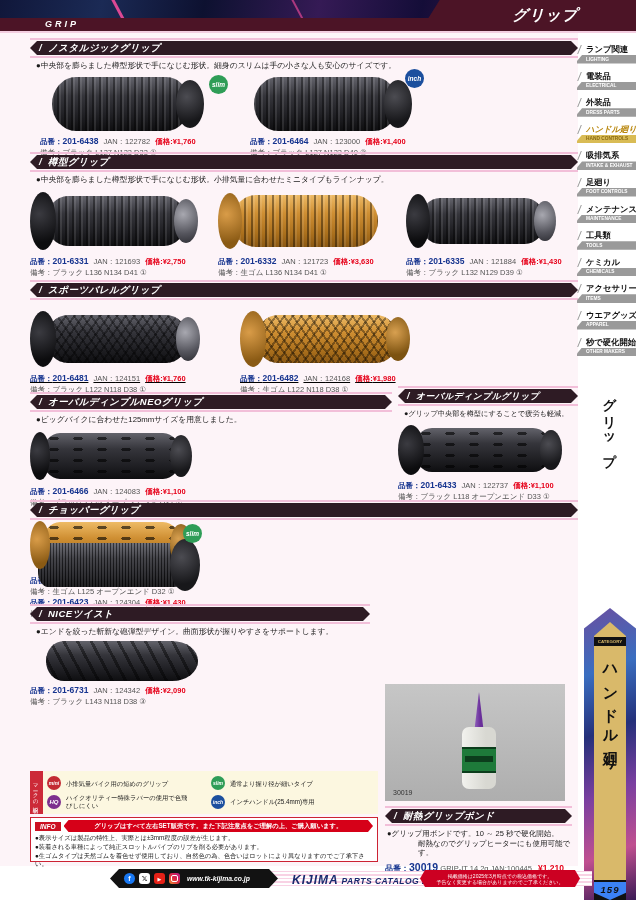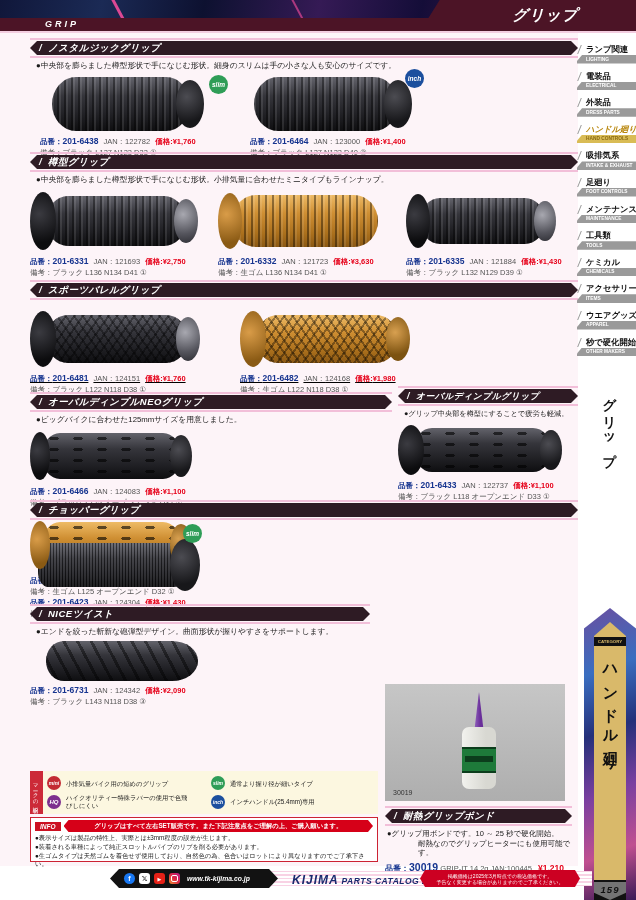--- a/index.html
+++ b/index.html
@@ -109,21 +109,21 @@
 
   
   .cat-banner { position:absolute; left:584px; top:608px; width:52px; height:292px; overflow:hidden;
     background:linear-gradient(160deg,#6a4fa0 0%,#3a6ec0 22%,#24307a 42%,#7a3fa0 62%,#c05090 82%,#3a1a55 100%);
     clip-path:polygon(50% 0, 100% 7%, 100% 100%, 0 100%, 0 7%); }
   .gold-strip { position:absolute; left:10px; top:14px; width:32px; height:278px; background:#d9b96a;
     clip-path:polygon(50% 0, 100% 14px, 100% 100%, 0 100%, 0 14px); display:flex; flex-direction:column; align-items:center; }
   .cat-tag { margin-top:15px; width:100%; background:#111; color:#d9b96a; font-size:4.4px; font-weight:bold; text-align:center; padding:2px 0; }
   .cat-name { flex:1; writing-mode:vertical-rl; font-size:15px; font-weight:bold; color:#111; letter-spacing:4px; margin-top:10px; }
   .page-chip { width:100%; background:#111; padding:2px 0 0 0; }
-  .page-chip .gold { background:#737373; color:#111; font-weight:bold; font-style:italic; font-size:9.5px; text-align:center; padding:2px 0 5px 0;
+  .page-chip .gold { background:#3b82f6; color:#111; font-weight:bold; font-style:italic; font-size:9.5px; text-align:center; padding:2px 0 5px 0;
     clip-path:polygon(0 0,100% 0,100% 60%,50% 100%,0 60%); letter-spacing:1px; }
 
   
   .stripe-band { position:absolute; left:250px; top:871px; width:342px; height:15px;
     background:repeating-linear-gradient(0deg,#f8d2e4 0 1.5px,#ffffff 1.5px 3.5px); }
   .f-black { position:absolute; left:110px; top:869px; width:168px; height:19px; background:#121212;
     clip-path:polygon(0 50%, 9px 0, calc(100% - 9px) 0, 100% 50%, calc(100% - 9px) 100%, 9px 100%);
     display:flex; align-items:center; padding:0 14px; gap:4px; }
   .soc { width:11px; height:11px; border-radius:3px; display:flex; align-items:center; justify-content:center;
     font-size:7px; font-weight:bold; cursor:pointer; flex:none; }

